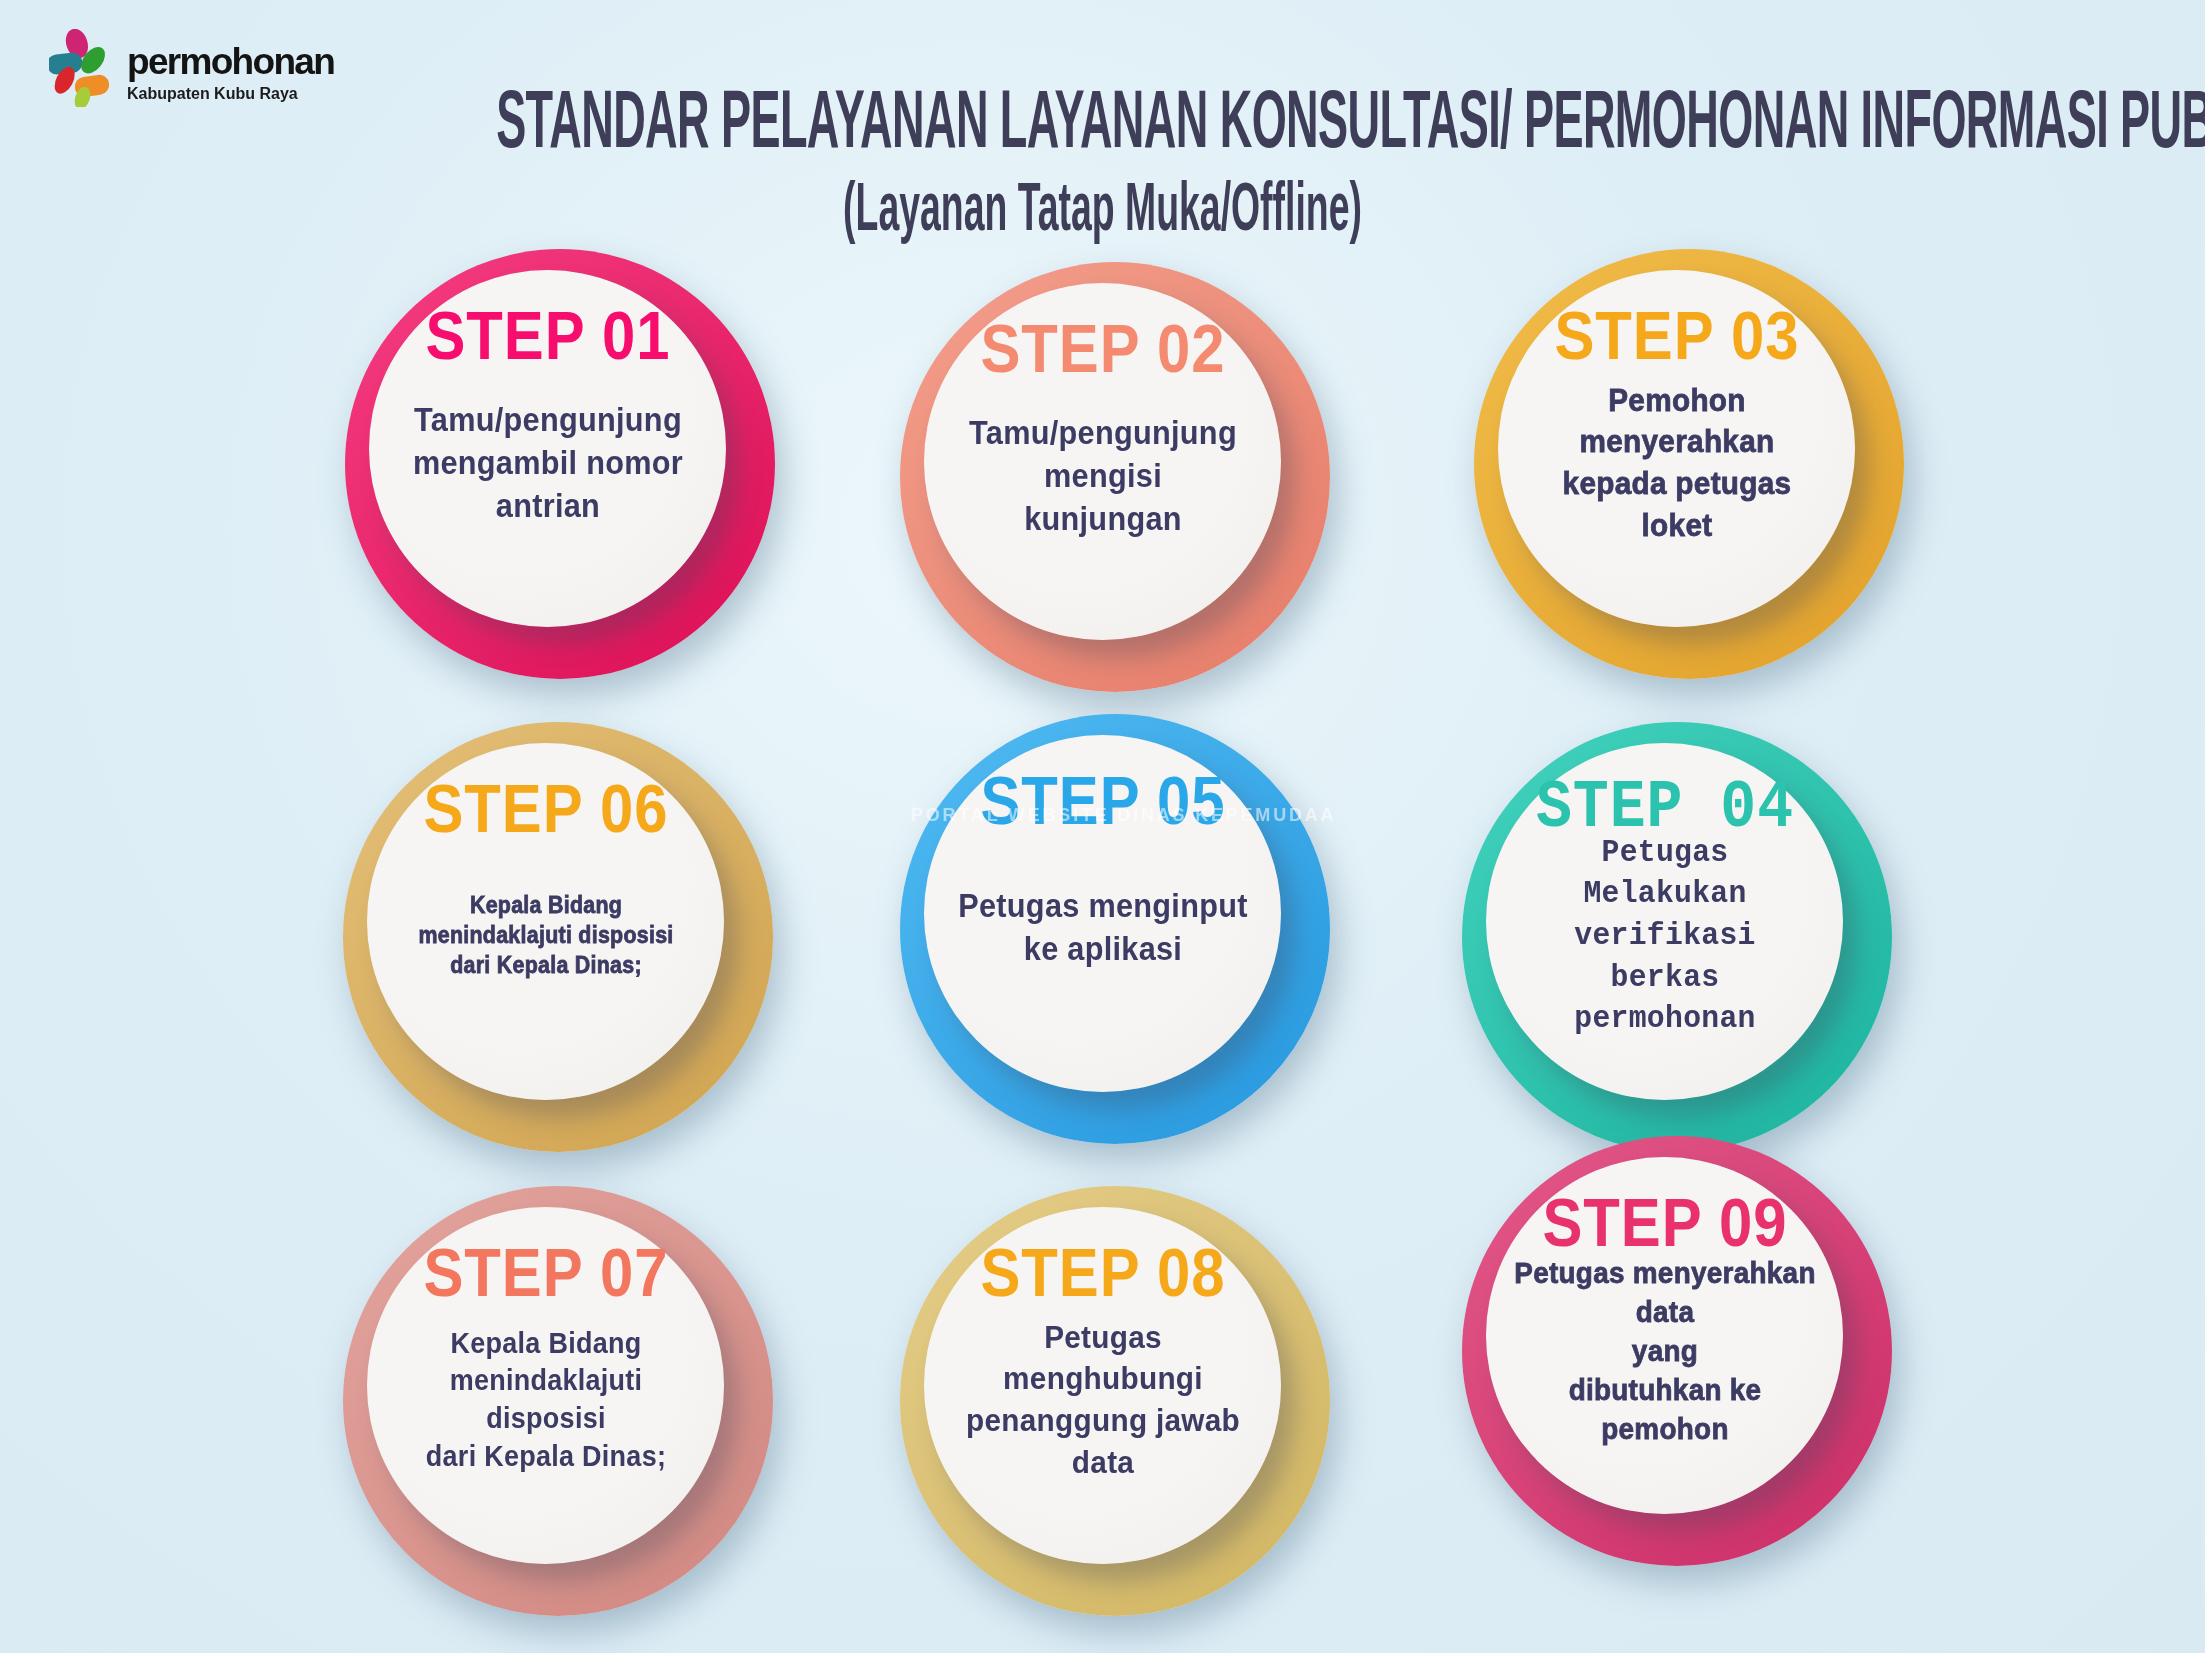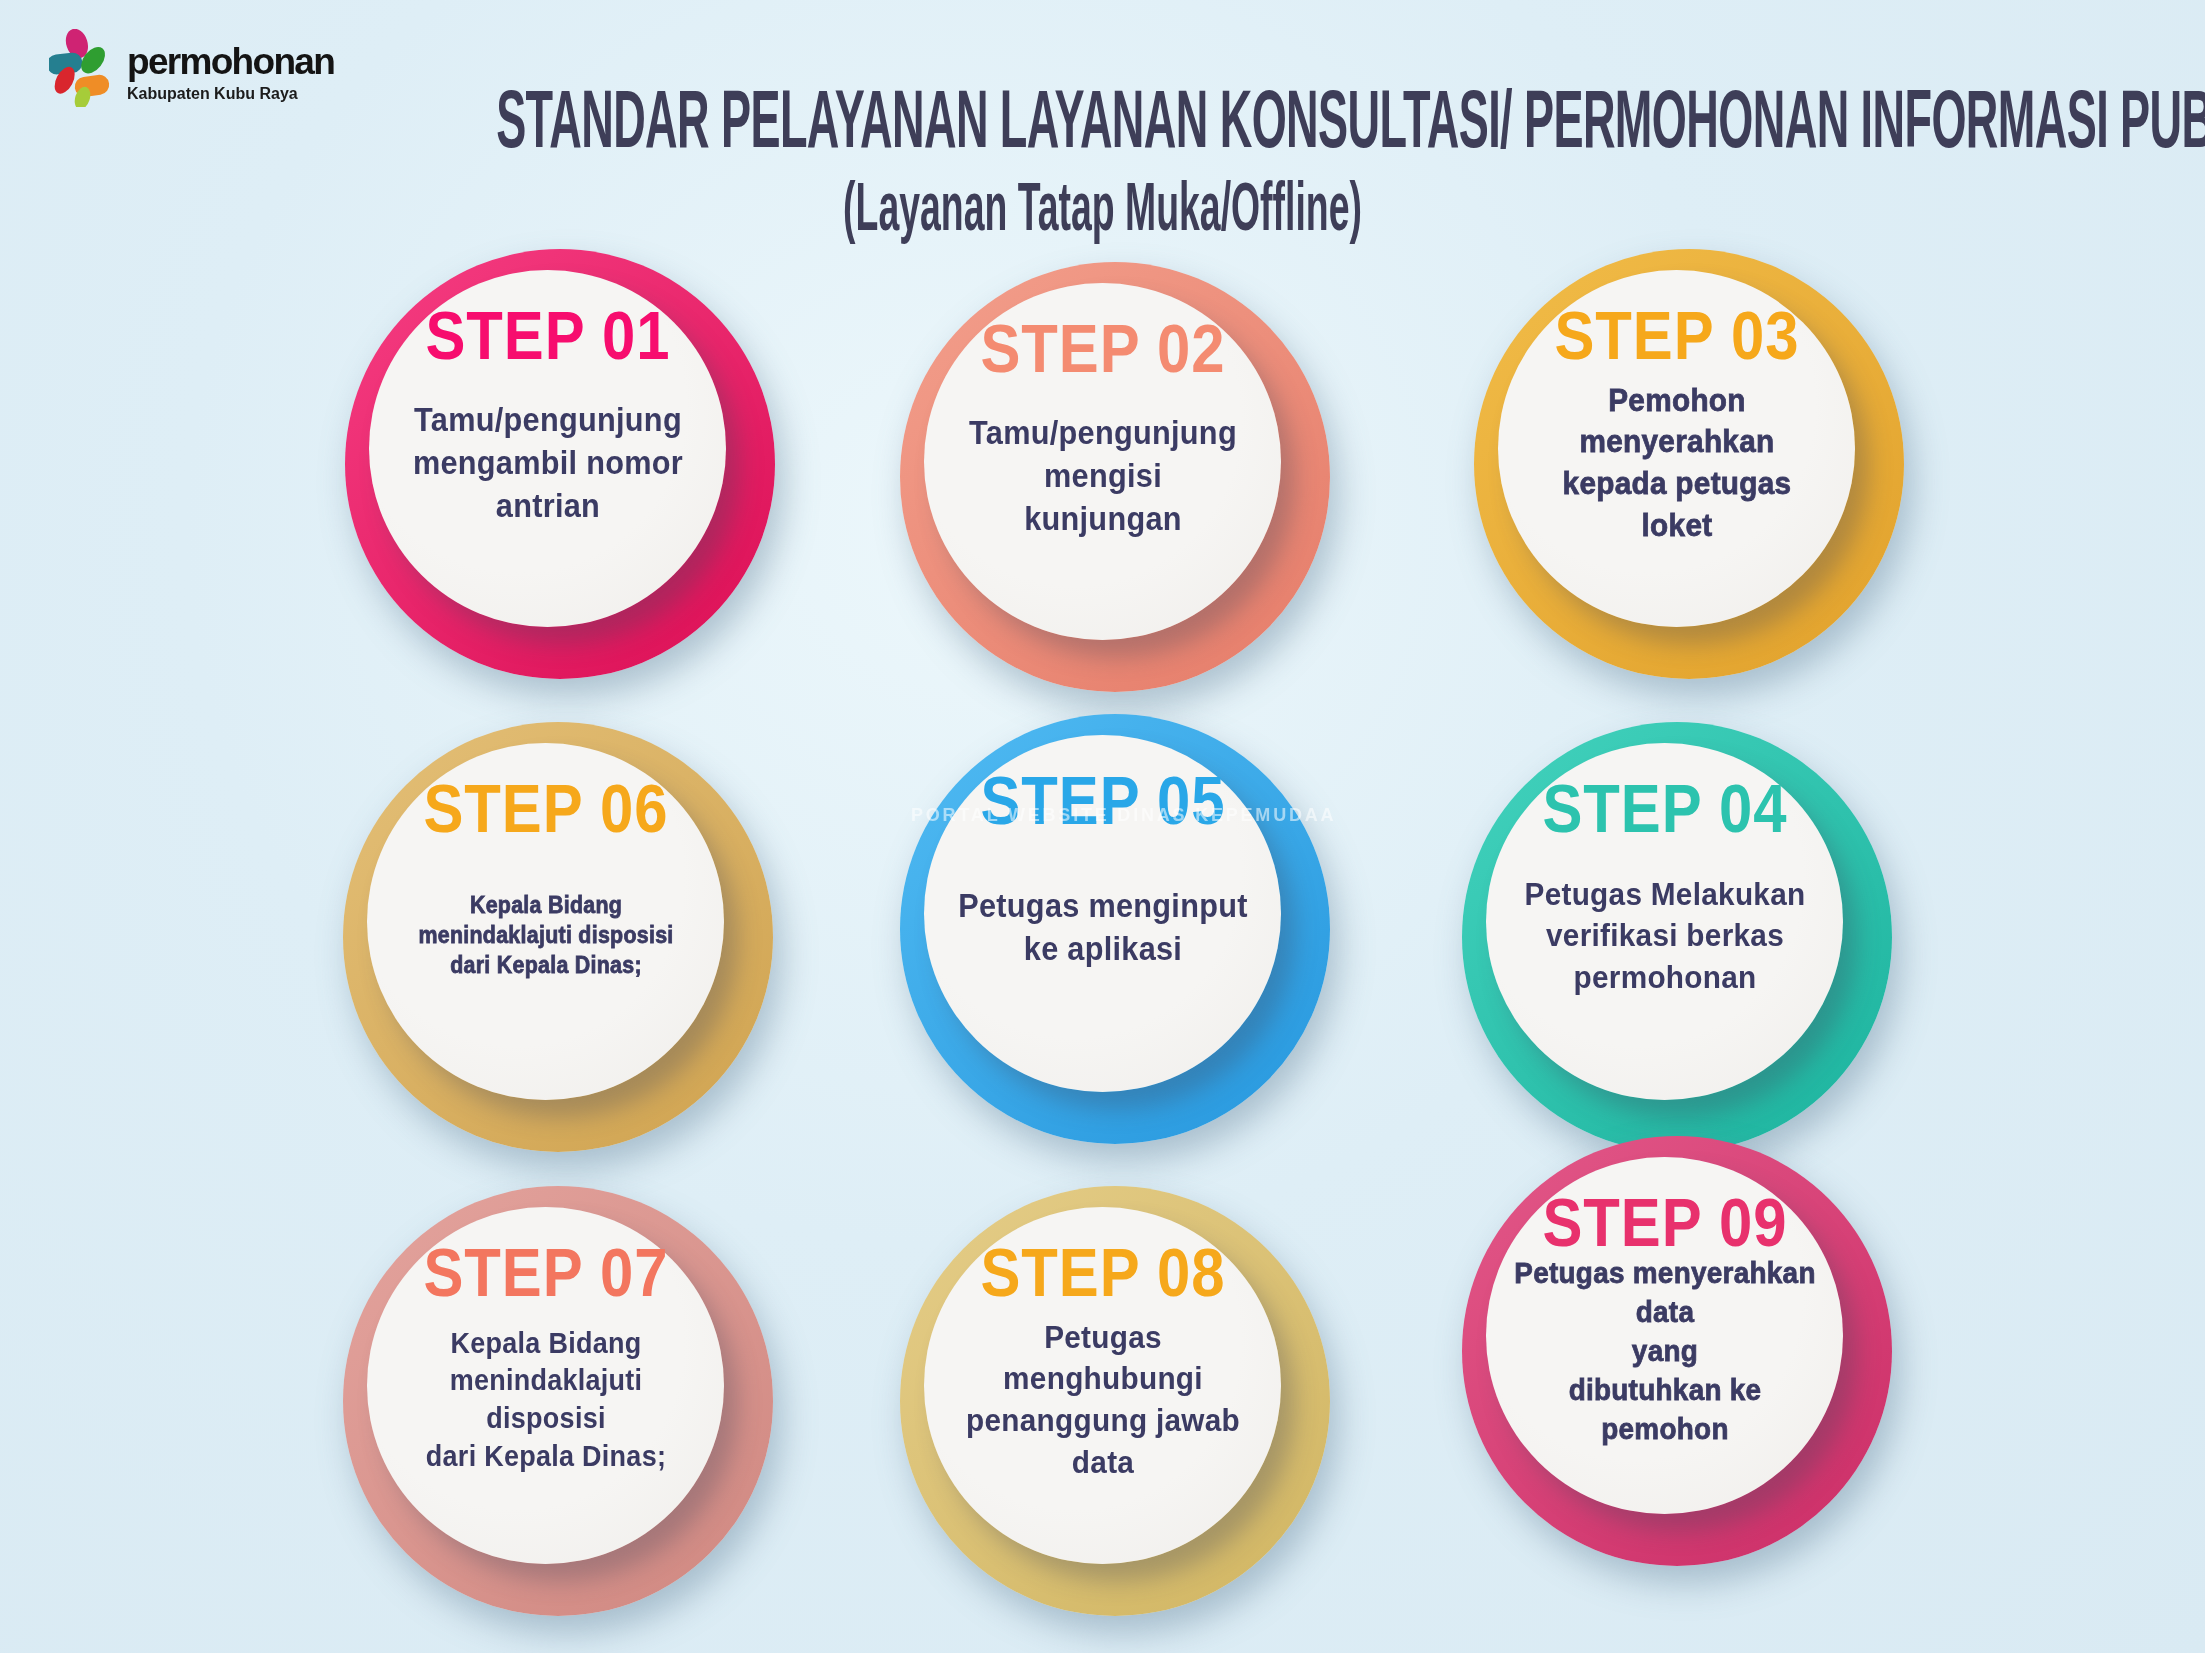--- a/index.html
+++ b/index.html
@@ -85,21 +85,21 @@
 kunjungan</div>
       </div>
     </div>
       <div class="circle" style="left: 1474px; top: 249px; --r1: #f0ba46; --r2: #e2a32e; --num: #f6a81b;">
       <div class="inner">
         <div class="step-label">STEP 03</div>
         <div class="step-text bold" style="font-size: 32px; color: rgb(59, 59, 99);">Pemohon menyerahkan
 kepada petugas loket</div>
       </div>
     </div>
-      <div class="circle" style="left: 1462px; top: 722px; --r1: #40d0bb; --r2: #1fb5a0; --num: #2cc3ae;">
+      <div class="circle" style="left: 1462px; top: 722px; font-family: Liberation Mono, monospace; --r1: #40d0bb; --r2: #1fb5a0; --num: #2cc3ae;">
       <div class="inner">
         <div class="step-label">STEP 04</div>
         <div class="step-text" style="font-size: 32px; color: rgb(59, 59, 99);">Petugas Melakukan
 verifikasi berkas
 permohonan</div>
       </div>
     </div>
       <div class="circle" style="left: 900px; top: 714px; --r1: #4db8f1; --r2: #2a9adf; --num: #29a7e8;">
       <div class="inner">
         <div class="step-label">STEP 05</div>

